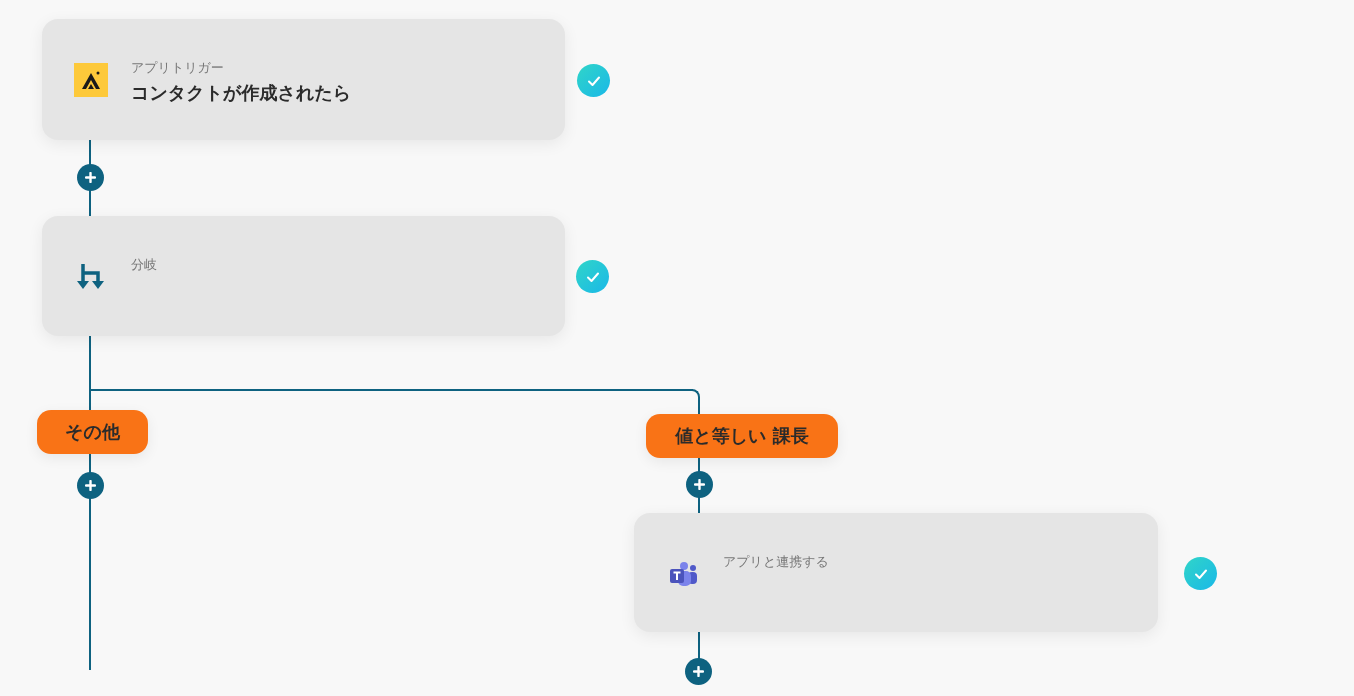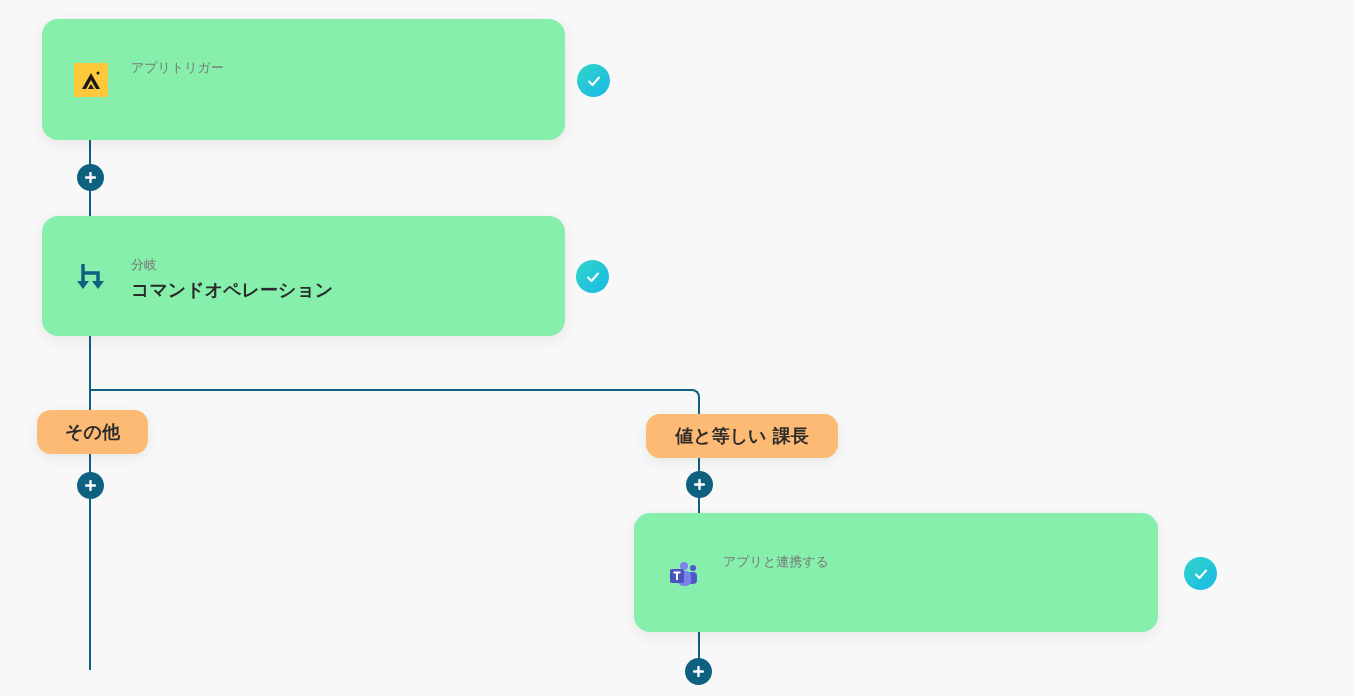--- a/index.html
+++ b/index.html
@@ -1,25 +1,25 @@
 <!DOCTYPE html>
 <html><head>
 <meta charset="utf-8">
 <style>
   * { box-sizing: border-box; margin: 0; padding: 0; }
   html, body { width: 1354px; height: 696px; overflow: hidden; }
   body { background: #f8f8f8; font-family: "DejaVu Sans", "Liberation Sans", sans-serif; position: relative; color: #2b2b2b; }
   .line { position: absolute; background: #0e6280; }
-  .card { position: absolute; background: #86efac; border-radius: 16px; box-shadow: 0 4px 16px rgba(0,0,0,0.07); }
+  .card { position: absolute; background: #e5e5e5; border-radius: 16px; box-shadow: 0 4px 16px rgba(0,0,0,0.07); }
   .card .icon { position: absolute; left: 32px; top: 44px; width: 34px; height: 34px; display: flex; align-items: center; justify-content: center; }
   .card .sub { position: absolute; left: 89px; top: 40px; font-size: 13px; color: #777; }
   .card .title { position: absolute; left: 89px; top: 62px; font-size: 18px; font-weight: bold; color: #2b2b2b; }
   .check { position: absolute; width: 33px; height: 33px; border-radius: 50%; background: linear-gradient(135deg, #30d5c8, #1ab8e8); display: flex; align-items: center; justify-content: center; }
   .plus { position: absolute; width: 27px; height: 27px; border-radius: 50%; background: #0e6280; display: flex; align-items: center; justify-content: center; cursor: pointer; }
-  .pill { position: absolute; background: #fdba74; border-radius: 14px; box-shadow: 0 4px 14px rgba(0,0,0,0.07); font-size: 18px; font-weight: bold; display: flex; align-items: center; justify-content: center; color: #2b2b2b; }
+  .pill { position: absolute; background: #f97316; border-radius: 14px; box-shadow: 0 4px 14px rgba(0,0,0,0.07); font-size: 18px; font-weight: bold; display: flex; align-items: center; justify-content: center; color: #2b2b2b; }
 </style>
 </head>
 <body>
 
 <div class="line" style="left:89px; top:140px; width:2px; height:76px;"></div>
 <div class="line" style="left:89px; top:336px; width:2px; height:334px;"></div>
 <div class="line" style="left:89px; top:389px; width:604px; height:2px;"></div>
 <div style="position:absolute; left:690px; top:389px; width:10px; height:10px; border-top:2px solid #0e6280; border-right:2px solid #0e6280; border-top-right-radius:8px;"></div>
 <div class="line" style="left:698px; top:398px; width:2px; height:115px;"></div>
 <div class="line" style="left:698px; top:632px; width:2px; height:40px;"></div>
@@ -27,20 +27,21 @@
 <div class="card" style="left:42px; top:19px; width:523px; height:121px;">
   <div class="icon">
     <svg width="34" height="34" viewBox="0 0 34 34">
         <rect width="34" height="34" fill="#fdc93a"></rect>
         <path d="M8 26 L17 10 L26 26 L22 26 L17 17 L12 26 Z" fill="#1a1a1a"></path>
         <path d="M14 26 L17 21 L20 26 Z" fill="#1a1a1a"></path>
         <circle cx="24" cy="10" r="1.5" fill="#1a1a1a"></circle>
       </svg>
   </div>
   <div class="sub">アプリトリガー</div>
+  <div class="title">コンタクトが作成されたら</div>
 </div>
 <div class="check" style="left:577px; top:64px;">
   <svg width="16" height="16" viewBox="0 0 16 16">
       <path d="M3 8.5 L6.5 12 L13 4.5" stroke="#fff" stroke-width="2" fill="none" stroke-linecap="round" stroke-linejoin="round"></path>
     </svg>
 </div>
 
 <div class="plus" style="left:77px; top:164px;">
   <svg width="11" height="11" viewBox="0 0 11 11">
       <path d="M5.5 1 V10 M1 5.5 H10" stroke="#fff" stroke-width="2.4" stroke-linecap="round"></path>
@@ -49,21 +50,20 @@
 
 <div class="card" style="left:42px; top:216px; width:523px; height:120px;">
   <div class="icon">
     <svg width="34" height="34" viewBox="0 0 34 34">
         <path d="M9 4 V22 M9 13 H24 V22" stroke="#0e6280" stroke-width="3.5" fill="none"></path>
         <path d="M3 21 L9 29 L15 21 Z" fill="#0e6280"></path>
         <path d="M18 21 L24 29 L30 21 Z" fill="#0e6280"></path>
       </svg>
   </div>
   <div class="sub">分岐</div>
-  <div class="title">コマンドオペレーション</div>
 </div>
 <div class="check" style="left:576px; top:260px;">
   <svg width="16" height="16" viewBox="0 0 16 16">
       <path d="M3 8.5 L6.5 12 L13 4.5" stroke="#fff" stroke-width="2" fill="none" stroke-linecap="round" stroke-linejoin="round"></path>
     </svg>
 </div>
 
 <div class="pill" style="left:37px; top:410px; width:111px; height:44px;">その他</div>
 <div class="pill" style="left:646px; top:414px; width:192px; height:44px;">値と等しい 課長</div>
 

